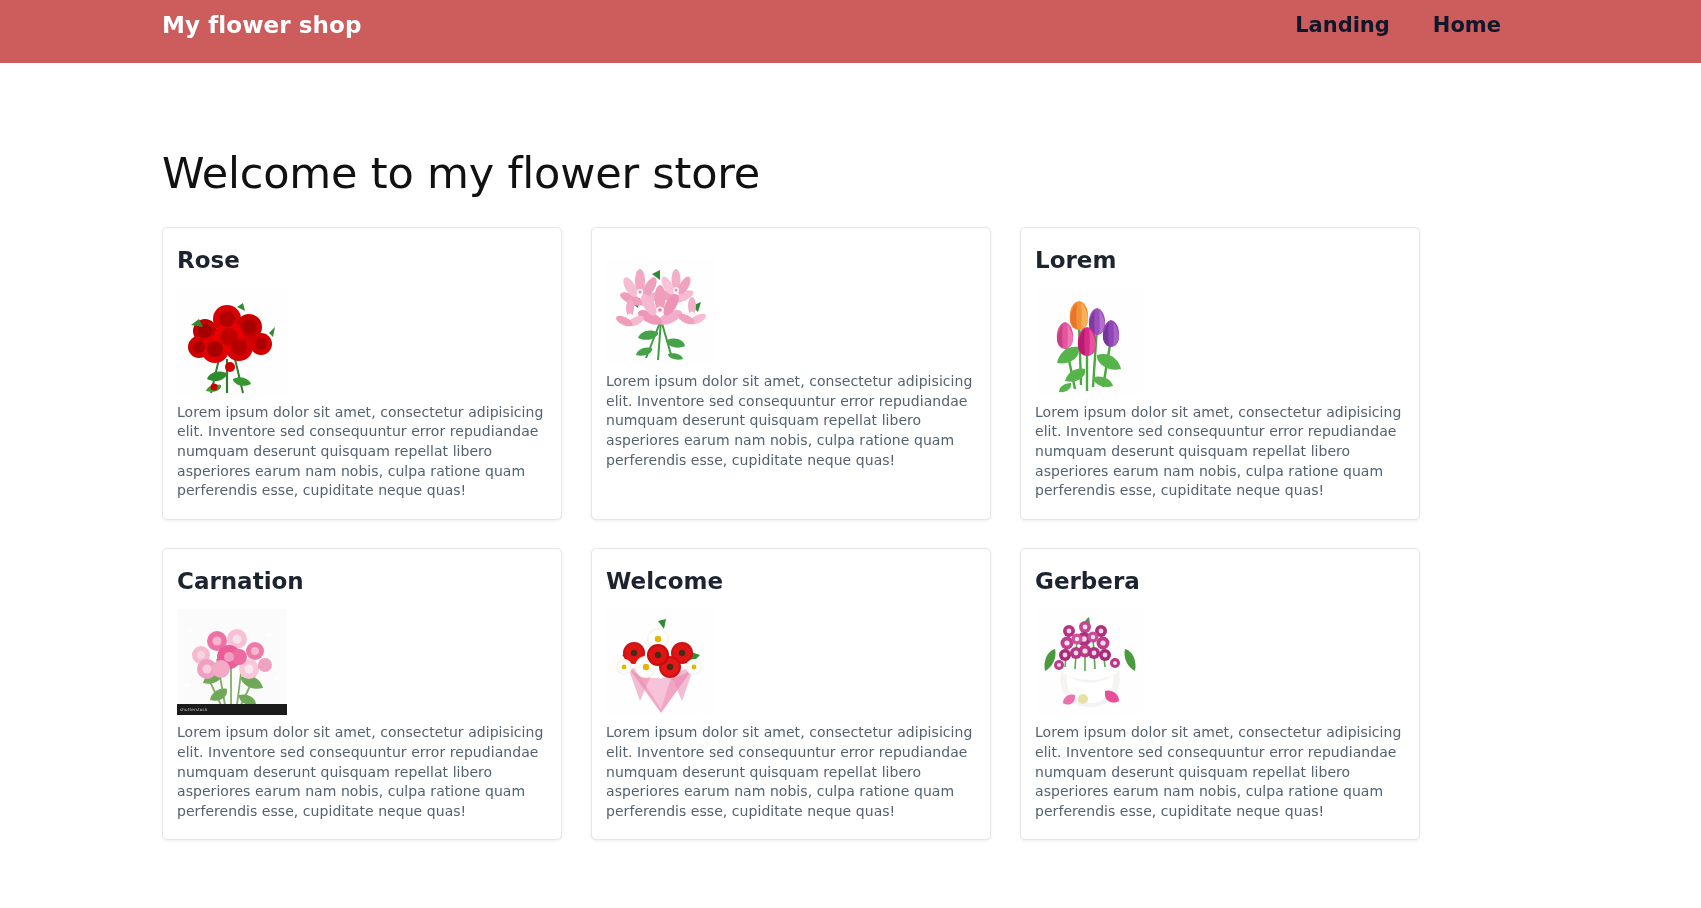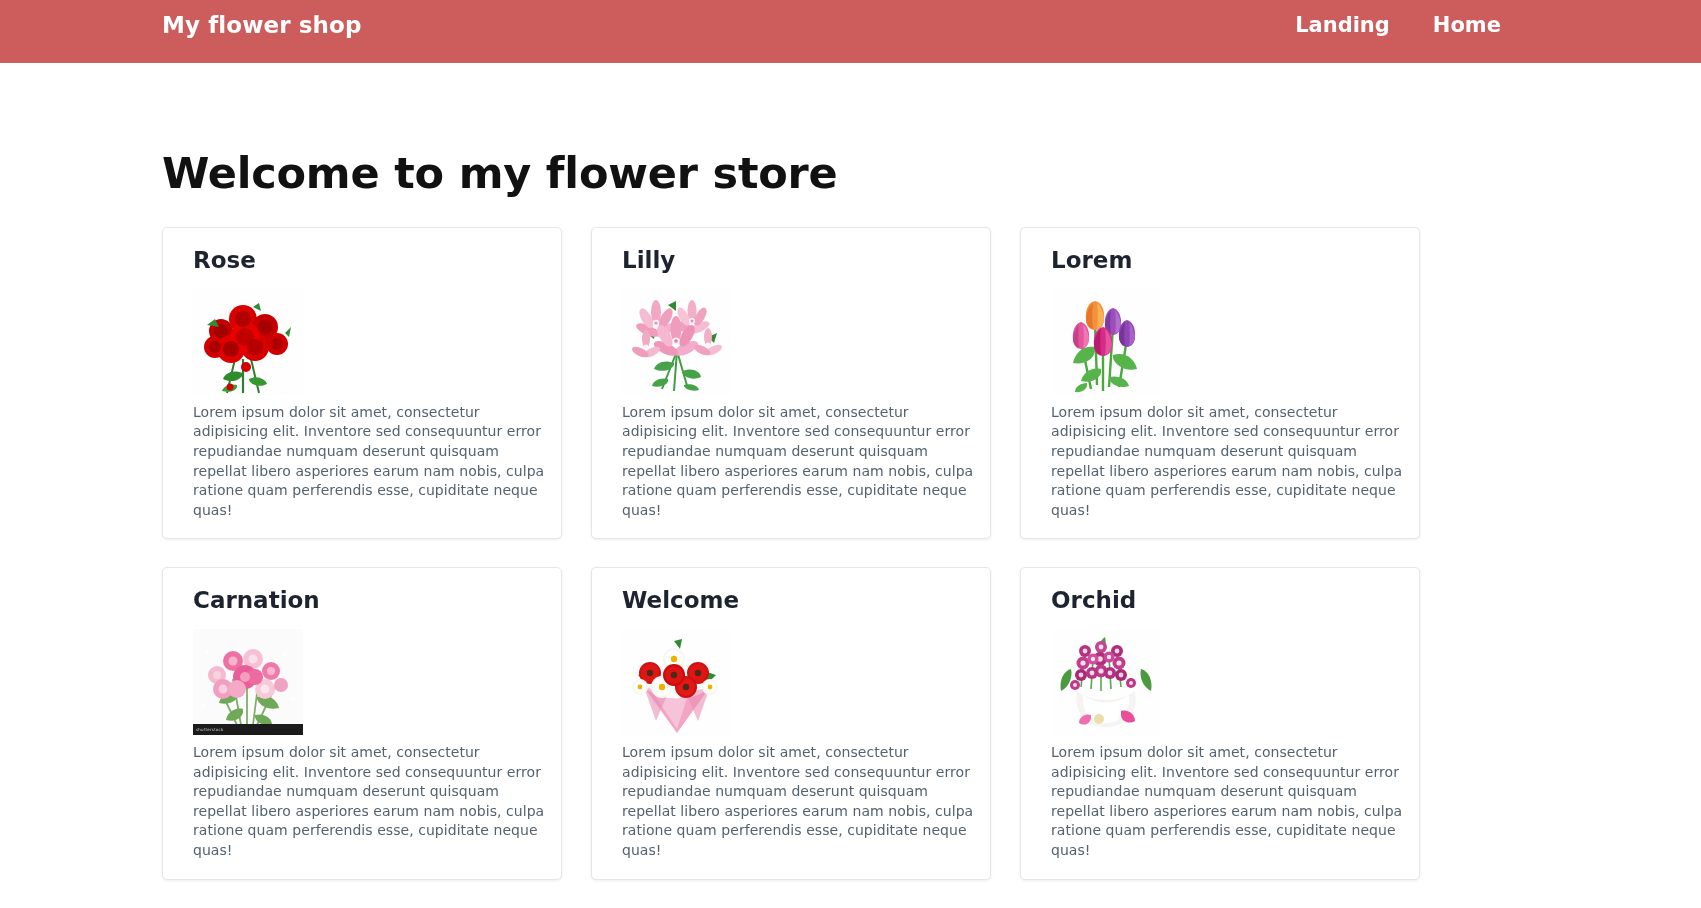--- a/index.html
+++ b/index.html
@@ -31,56 +31,56 @@
     line-height: 1;
     white-space: nowrap;
   }
   .nav-links {
     display: flex;
     align-items: center;
     gap: 43px;
     padding-right: 140px;
   }
   .nav-link {
-    color: #ffffff;
+    color: #0f172a;
     font-size: 21px;
     font-weight: bold;
     text-decoration: none;
     white-space: nowrap;
     line-height: 1;
     cursor: pointer;
   }
 
   
   .page {
     padding: 0 162px;
   }
   .page-title {
     font-size: 43px;
-    font-weight: bold;
+    font-weight: normal;
     color: #111111;
     letter-spacing: -0.2px;
     margin-top: 87px;
     margin-bottom: 30px;
     line-height: 1.1;
   }
 
   
   .grid {
     display: grid;
     grid-template-columns: repeat(3, 400px);
     column-gap: 29px;
     row-gap: 28px;
   }
   .card {
     background: #ffffff;
     border: 1px solid #e6e6e6;
     border-radius: 5px;
     box-shadow: 0 1px 3px rgba(0,0,0,0.07);
-    padding: 16px 14px 18px 30px;
+    padding: 16px 14px 18px 14px;
     overflow: hidden;
   }
   .card-title {
     font-size: 23px;
     font-weight: bold;
     color: #1d2430;
     margin: 3px 0 0 0;
     line-height: 1.2;
   }
   .card-media {
@@ -166,21 +166,20 @@
             <path d="M14 36 L22 30 L26 38 Z" fill="#2f8b34"></path>
             <path d="M92 44 L98 38 L96 48 Z" fill="#2f8b34"></path>
             <path d="M60 18 L66 14 L68 22 Z" fill="#2f8b34"></path>
           </g>
         </svg>
       </div>
       <div class="card-text">Lorem ipsum dolor sit amet, consectetur adipisicing elit. Inventore sed consequuntur error repudiandae numquam deserunt quisquam repellat libero asperiores earum nam nobis, culpa ratione quam perferendis esse, cupiditate neque quas!</div>
     </div>
 
     <div class="card">
-      <div class="card-title">Lilly</div>
       <div class="card-media">
         <svg viewBox="0 0 110 106" xmlns="http://www.w3.org/2000/svg">
           <rect width="110" height="106" fill="#fefefe"></rect>
           <g stroke="#3f9e42" stroke-width="2" fill="none">
             <path d="M55 62 L52 102"></path>
             <path d="M55 62 L66 100"></path>
             <path d="M55 62 L40 100"></path>
           </g>
           <g fill="#46a249">
             <path d="M52 74 C42 70 34 74 32 80 C41 84 49 81 52 76 Z"></path>
@@ -402,21 +401,21 @@
                 <circle r="6" fill="#ffffff"></circle>
                 <circle r="2.4" fill="#e8b400"></circle>
             </g>
           </g>
         </svg>
       </div>
       <div class="card-text">Lorem ipsum dolor sit amet, consectetur adipisicing elit. Inventore sed consequuntur error repudiandae numquam deserunt quisquam repellat libero asperiores earum nam nobis, culpa ratione quam perferendis esse, cupiditate neque quas!</div>
     </div>
 
     <div class="card">
-      <div class="card-title">Orchid</div>
+      <div class="card-title">Gerbera</div>
       <div class="card-media">
         <svg viewBox="0 0 110 106" xmlns="http://www.w3.org/2000/svg">
           <rect width="110" height="106" fill="#fefefe"></rect>
 
           <path d="M26 62 C22 82 34 98 55 98 C76 98 88 82 84 62 C70 74 40 74 26 62 Z" fill="#f6f4f2"></path>
           <path d="M32 66 C30 82 40 94 55 94 C70 94 80 82 78 66 C66 76 44 76 32 66 Z" fill="#ffffff"></path>
           <path d="M70 82 C78 80 84 86 84 92 C78 96 70 92 70 86 Z" fill="#e94e9a"></path>
           <path d="M40 86 C34 84 28 88 28 94 C34 98 40 94 40 88 Z" fill="#ef6ead"></path>
           <circle cx="48" cy="90" r="5" fill="#e7e0a8"></circle>
 

